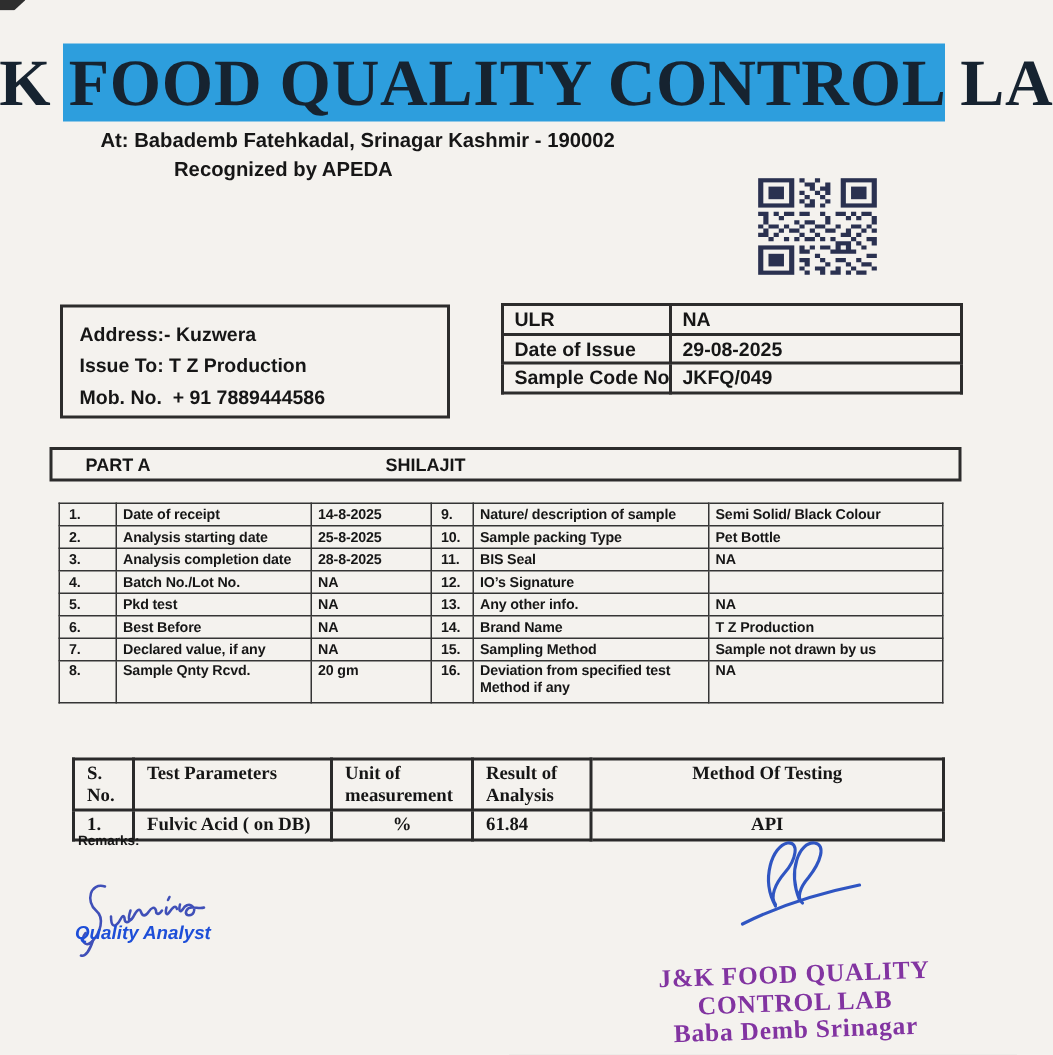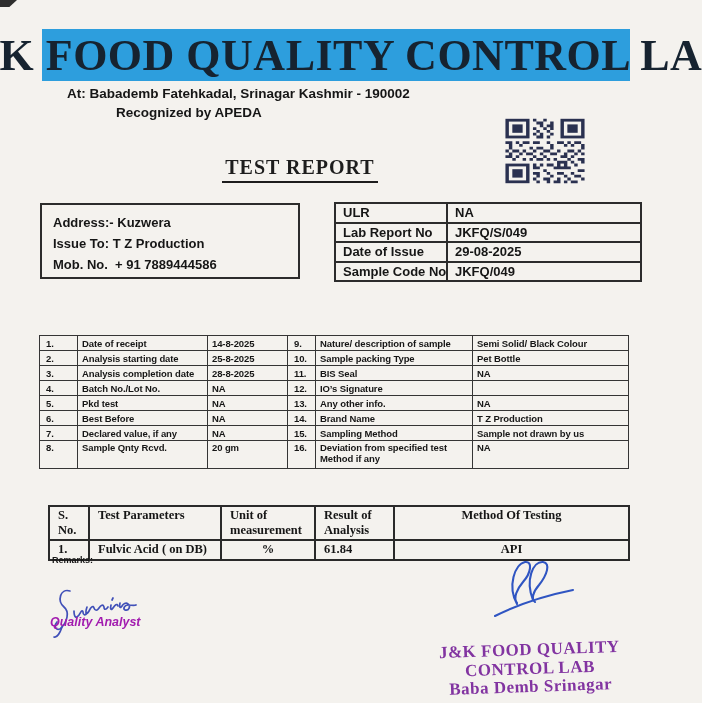--- a/index.html
+++ b/index.html
@@ -49,21 +49,21 @@
     table-layout:fixed;width:580px;font-family:"Liberation Serif",serif;}
   .results-table td{border:2px solid #2a2a2a;font-size:12.5px;font-weight:bold;
     padding:1px 0 1px 8px;vertical-align:top;overflow:hidden;}
   .results-table .hdr td{height:30px;line-height:15px;}
   .results-table .row td{height:16px;}
   .results-table td.ctr{text-align:center;padding-left:0;}
   .remarks{position:absolute;left:52px;top:555px;font-size:9px;font-weight:bold;}
   
   .sig-left{position:absolute;left:48px;top:583px;width:102px;height:56px;}
   .qa-label{position:absolute;left:50px;top:615px;font-size:12.5px;font-weight:bold;
-    font-style:italic;color:#a21caf;}
+    font-style:italic;color:#1d4ed8;}
   .sig-right{position:absolute;left:455px;top:556px;width:125px;height:62px;}
   .rev-label{position:absolute;left:418px;top:612px;font-size:12px;font-weight:bold;
     font-style:italic;color:#1b1b1b;}
   .stamp{position:absolute;left:425px;top:641px;width:210px;text-align:center;
     font-family:"Liberation Serif",serif;font-weight:bold;font-size:17px;
     line-height:18.5px;letter-spacing:.5px;transform:rotate(-2deg);opacity:.95;}
 </style>
 </head>
 <body>
 
@@ -103,55 +103,52 @@
       M9 17h1v2H9z M11 17h1v1h-1z M13 17h2v1h-2z M21 17h1v1h-1z
       M10 18h1v1h-1z M12 19h1v1h-1z M15 18h1v1h-1z M19 18h1v1h-1z M22 19h2v1h-2z
       M9 20h2v1H9z M13 20h1v1h-1z M16 20h2v1h-2z M20 20h1v1h-1z
       M10 21h1v1h-1z M14 21h1v1h-1z M18 21h1v1h-1z M21 21h2v1h-2z
       M9 22h1v1H9z M12 22h2v1h-2z M16 22h1v1h-1z M19 22h1v1h-1z M23 22h1v1h-1z
       M10 23h1v1h-1z M13 23h1v1h-1z M15 23h2v1h-2z M18 23h1v1h-1z M20 23h2v1h-2z"></path>
     </g>
     <rect x="17" y="17" width="1" height="1" fill="#f4f2ee"></rect>
   </svg>
 
-  <div class="title-wrap">
-    <span class="title-text">TEST REPORT</span>
-  </div>
 
   <div class="issue-box">
     <div>Address:- Kuzwera</div>
     <div>Issue To: T Z Production</div>
     <div>Mob. No.  + 91 7889444586</div>
   </div>
 
   <table class="info-table">
     <colgroup>
         <col style="width:112px">
         <col style="width:194px">
       </colgroup>
     <tbody>
         <tr>
       <td>ULR</td>
       <td>NA</td>
     </tr>
     <tr>
-      <td>Lab  Report No</td>
-      <td>JKFQ/S/049</td>
-    </tr>
-    <tr>
       <td>Date of Issue</td>
       <td>29-08-2025</td>
     </tr>
     <tr>
       <td>Sample Code No.</td>
       <td>JKFQ/049</td>
     </tr>
   </tbody>
     </table>
 
+  <div class="part-bar">
+    <span class="part-label">PART A</span>
+    <span class="sample-name">SHILAJIT</span>
+  </div>
 
   <table class="details-table">
     <colgroup>
       <col style="width:38px">
         <col style="width:130px">
         <col style="width:80px">
       <col style="width:28px">
         <col style="width:157px">
         <col style="width:156px">
     </colgroup>

